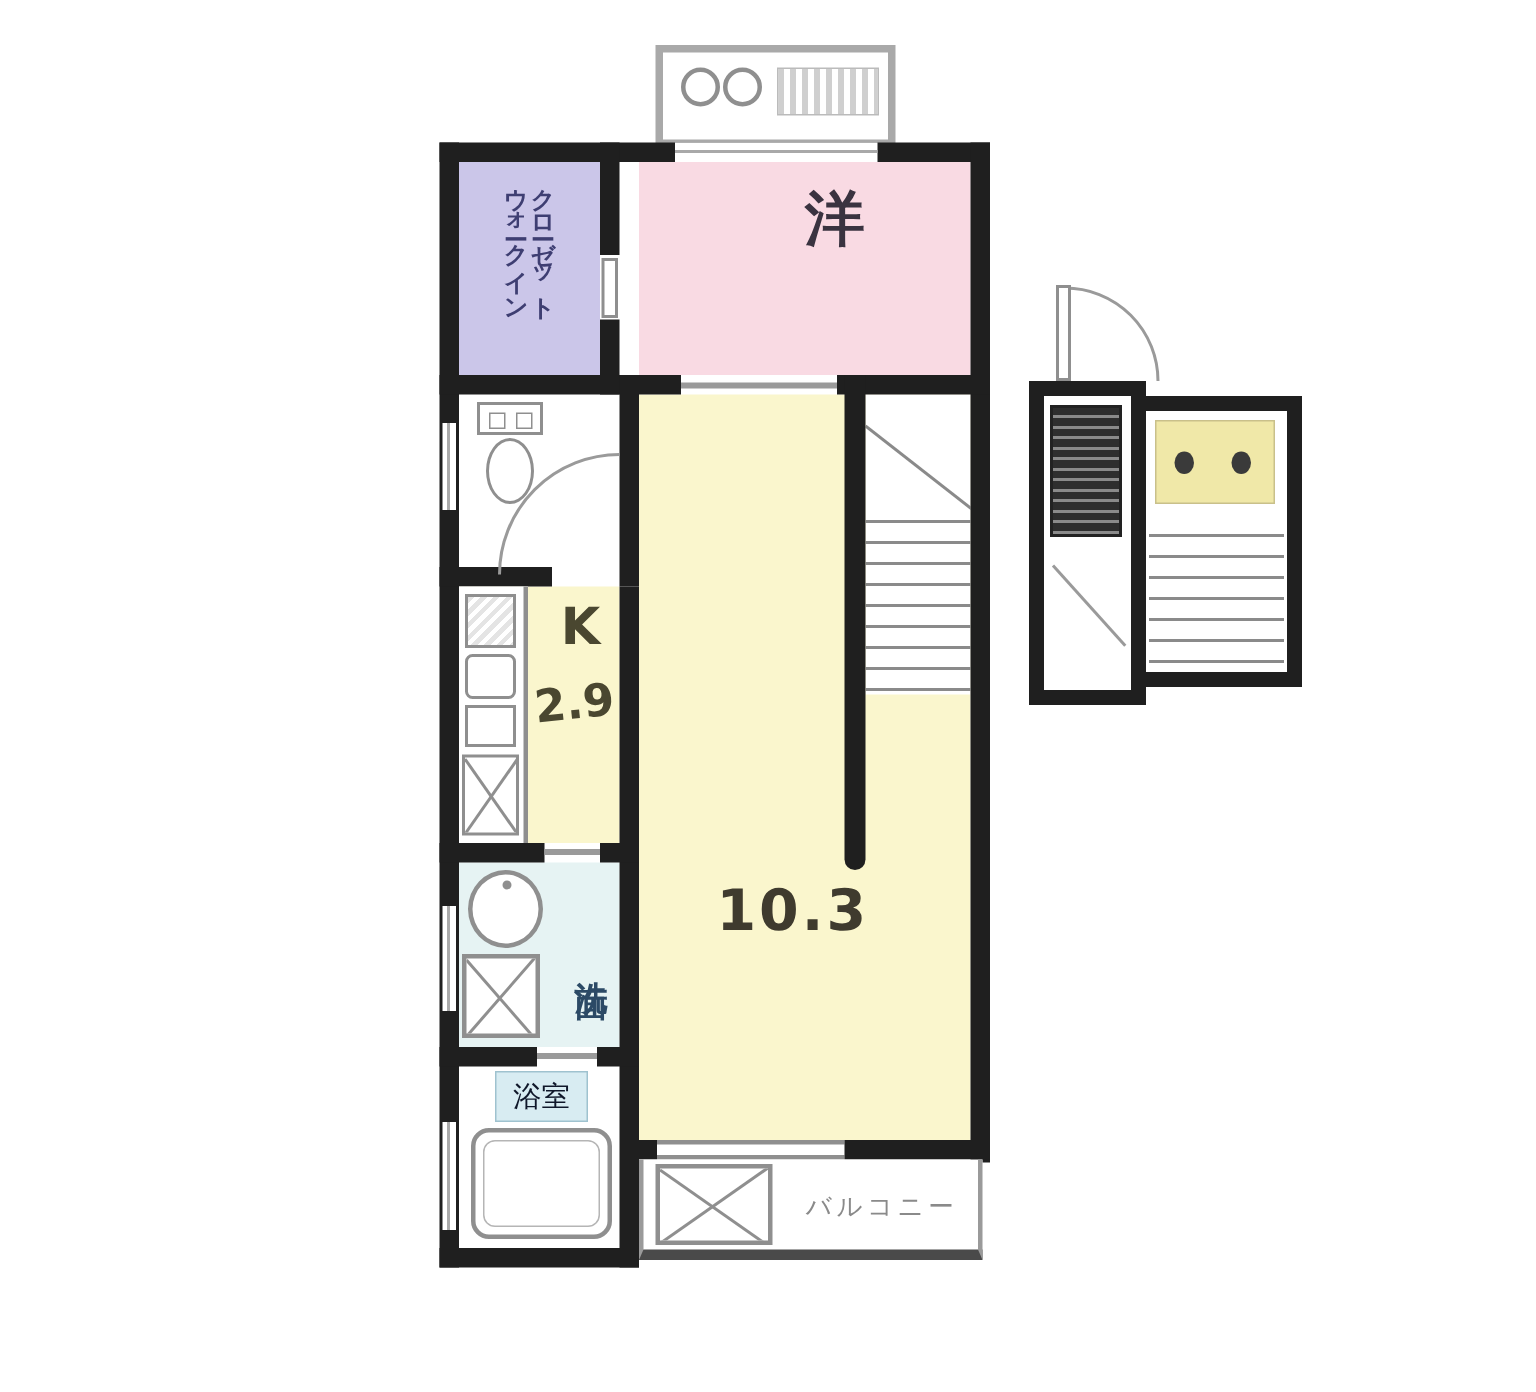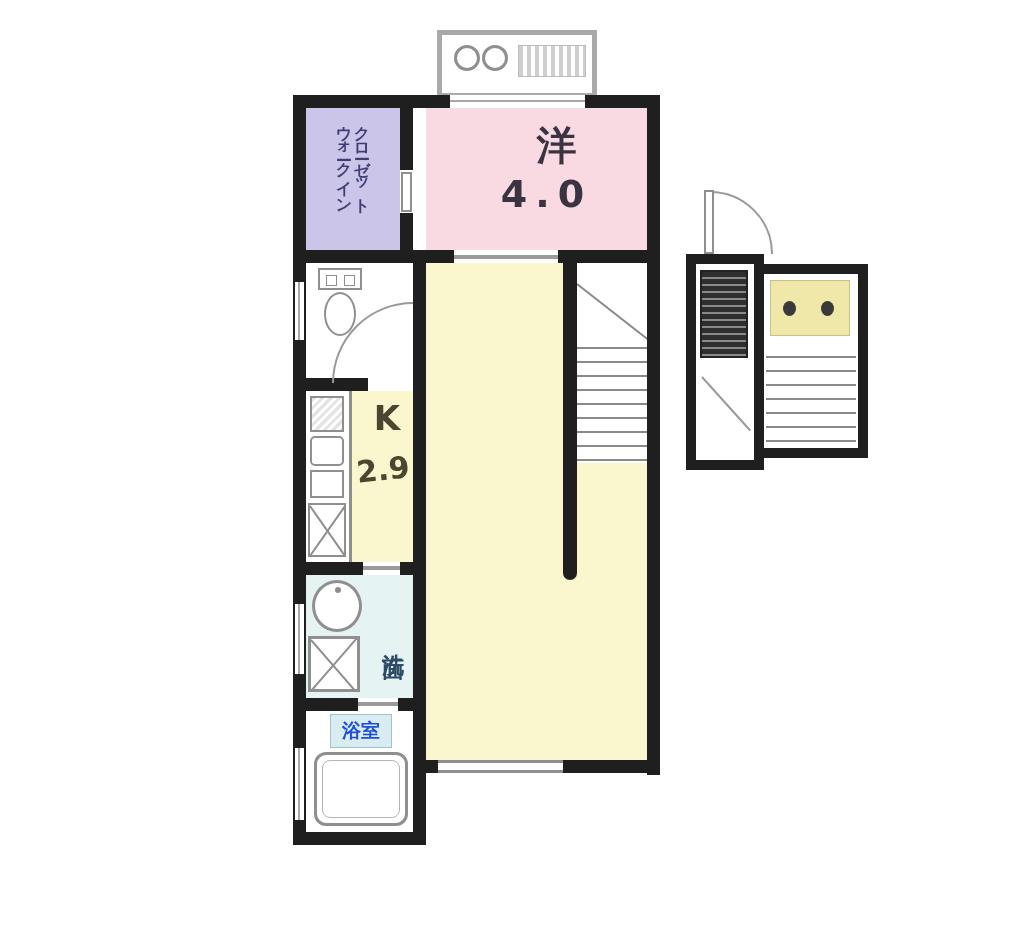--- a/index.html
+++ b/index.html
@@ -98,26 +98,33 @@
   <div class="fix" style="left:312px;top:580px;width:50px;height:52px;border-radius:50%;">
     <div style="position:absolute;left:20px;top:4px;width:6px;height:6px;background:#8f8f8f;border-radius:50%;"></div>
   </div>
   <div class="fix" style="left:308px;top:636px;width:52px;height:56px;overflow:hidden;">
     <div class="xline" style="left:0;top:0;width:72px;transform:rotate(49deg);"></div>
     <div class="xline" style="left:0;top:51px;width:72px;transform:rotate(-49deg);"></div>
   </div>
   <div class="label vtext" style="left:370px;top:592px;width:38px;height:100px;color:#2c4a66;font-size:22px;font-weight:bold;letter-spacing:6px;text-align:center;">洗面</div>
 
   <div class="abs" style="left:330px;top:714px;width:62px;height:34px;background:#d8ecf2;border:1px solid #9fc2cf;box-sizing:border-box;display:flex;align-items:center;justify-content:center;">
-    <span style="color:#1d4ed8;font-size:19px;font-weight:bold;">浴室</span>
+    <span style="color:#0f172a;font-size:19px;font-weight:normal;">浴室</span>
   </div>
   <div class="fix" style="left:314px;top:752px;width:94px;height:74px;border-radius:12px;">
     <div style="position:absolute;left:5px;top:5px;right:5px;bottom:5px;border:1px solid #b5b5b5;border-radius:8px;"></div>
   </div>
 
+  <div class="abs" style="left:426px;top:773px;width:229px;height:67px;background:#fff;border-left:3px solid #9a9a9a;border-right:3px solid #9a9a9a;border-bottom:7px solid #4a4a4a;box-sizing:border-box;">
+    <div class="fix" style="left:8px;top:3px;width:78px;height:54px;overflow:hidden;">
+      <div class="xline" style="left:0;top:0;width:92px;transform:rotate(35deg);"></div>
+      <div class="xline" style="left:0;top:49px;width:92px;transform:rotate(-35deg);"></div>
+    </div>
+    <div class="label" style="left:94px;top:20px;width:130px;text-align:center;color:#8a8a8a;font-size:17px;letter-spacing:3px;">バルコニー</div>
+  </div>
 
   <svg class="abs" style="left:680px;top:180px;" width="110" height="90" viewBox="0 0 110 90">
     <path d="M 30 12 A 62 62 0 0 1 92 74" fill="none" stroke="#9a9a9a" stroke-width="2"></path>
   </svg>
   <div class="fix" style="left:704px;top:190px;width:10px;height:64px;border-width:2px;"></div>
 
   <div class="abs" style="left:686px;top:254px;width:78px;height:216px;border:10px solid #1f1f1f;background:#fff;box-sizing:border-box;">
     <div style="position:absolute;left:4px;top:6px;width:48px;height:88px;background:repeating-linear-gradient(180deg,#2e2e2e 0 5px,#8a8a8a 5px 7px);border:2px solid #222;box-sizing:border-box;"></div>
     <div style="position:absolute;left:6px;top:112px;width:72px;height:2px;background:#9a9a9a;transform-origin:left center;transform:rotate(48deg);"></div>
   </div>
@@ -133,19 +140,19 @@
   <svg class="abs" style="left:330px;top:300px;" width="90" height="92" viewBox="0 0 90 92">
     <path d="M 83 3 A 80 80 0 0 0 3 83" fill="none" stroke="#9a9a9a" stroke-width="2"></path>
   </svg>
 
   <div class="abs" style="left:306px;top:114px;width:94px;height:132px;display:flex;justify-content:center;gap:2px;">
     <span class="vtext" style="color:#3e3e72;font-size:16px;font-weight:bold;line-height:1;">ウォークイン</span>
     <span class="vtext" style="color:#3e3e72;font-size:16px;font-weight:bold;line-height:1;">クローゼット</span>
   </div>
 
   <div class="label" style="left:446px;top:118px;width:221px;text-align:center;font-size:40px;font-weight:bold;color:#3a3340;">洋</div>
-  <div class="label" style="left:436px;top:172px;width:221px;text-align:center;font-size:38px;font-weight:bold;color:#3a3340;letter-spacing:8px;">4.0</div>
 
+  <div class="label" style="left:426px;top:585px;width:205px;text-align:center;font-size:38px;font-weight:bold;letter-spacing:2px;color:#3f3b2e;">10.3</div>
 
   <div class="label" style="left:362px;top:398px;width:50px;text-align:center;font-size:34px;font-weight:bold;color:#4a4730;">K</div>
   <div class="label" style="left:348px;top:452px;width:70px;text-align:center;font-size:30px;font-weight:bold;color:#4a4730;transform:rotate(-6deg);">2.9</div>
 
 </div>
 
 </body></html>

